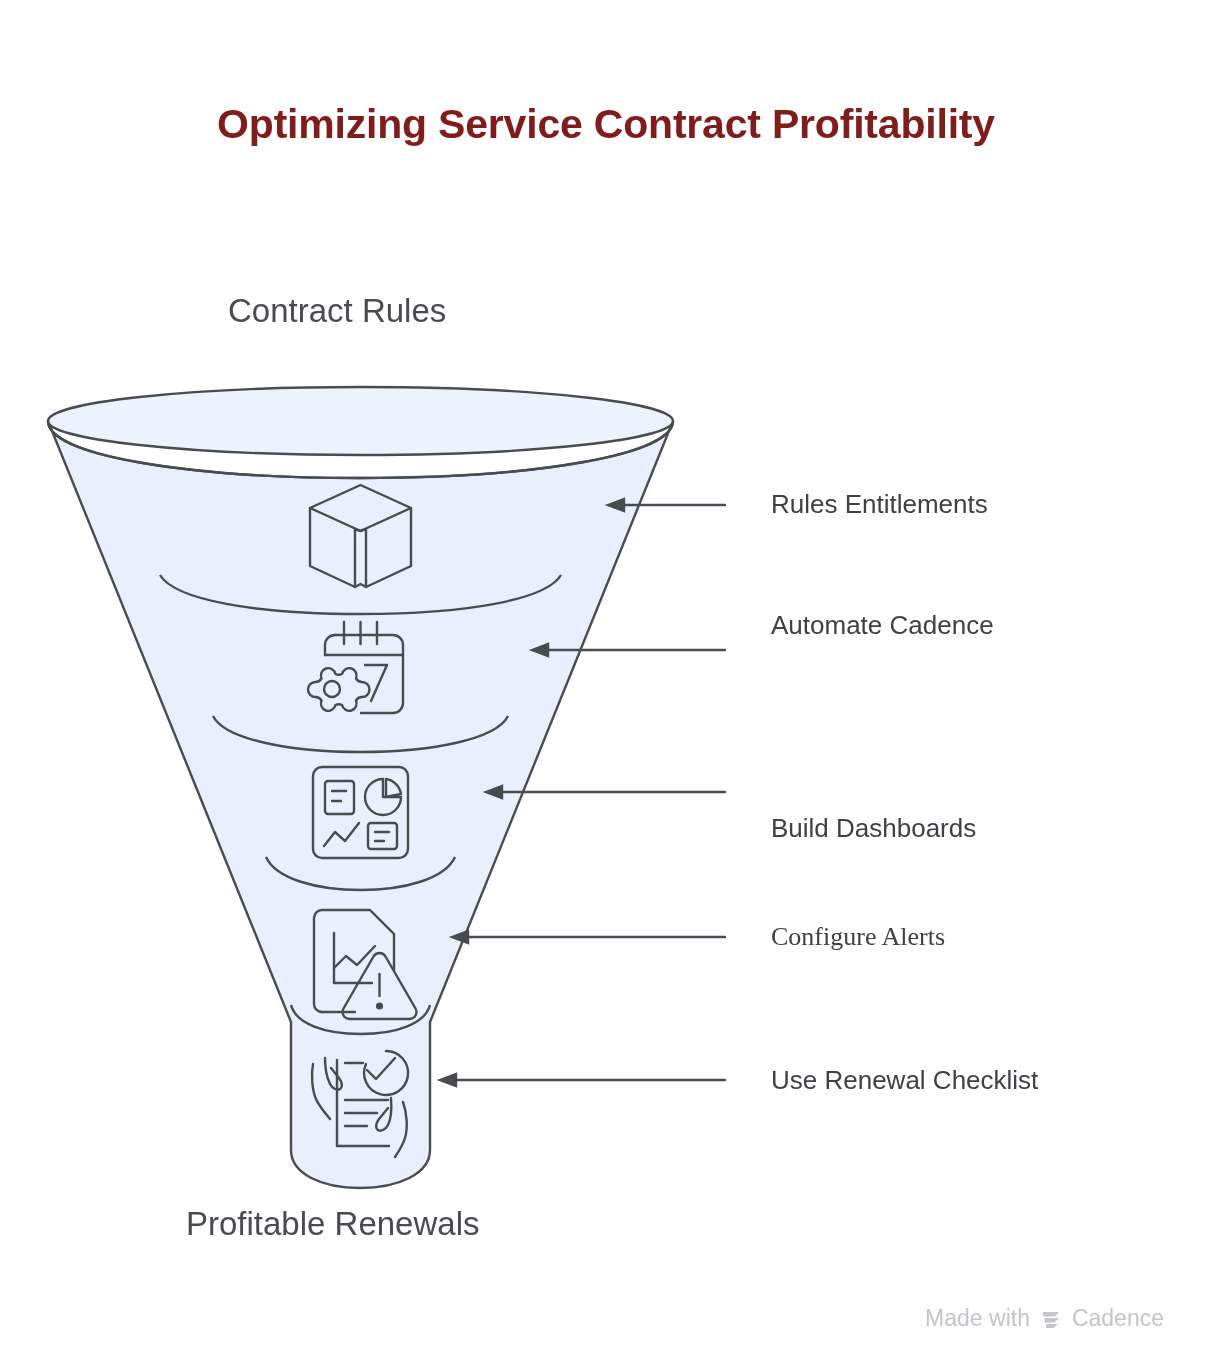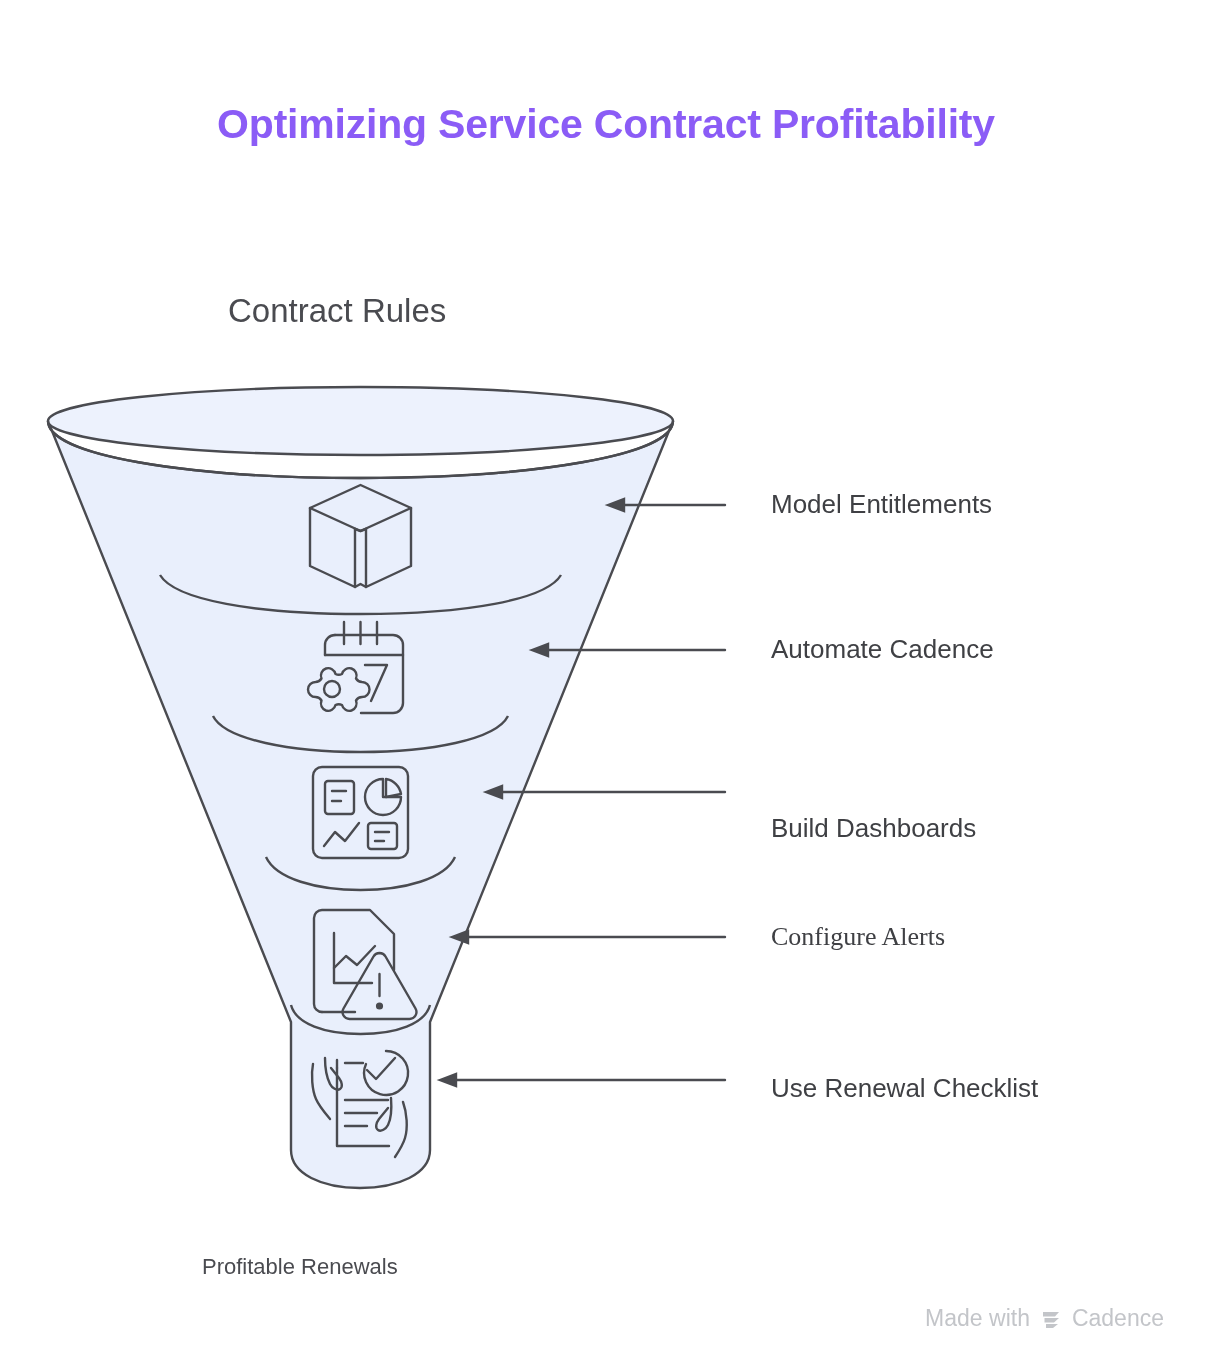--- a/index.html
+++ b/index.html
@@ -22,38 +22,37 @@
   }
   .diagram-title {
     position: absolute;
     left: 0;
     top: 101px;
     width: 1212px;
     text-align: center;
     font-size: 41px;
     font-weight: bold;
     letter-spacing: -0.2px;
-    color: #8b5cf6;
+    color: #7f1d1d;
   }
   .funnel-top-label {
     position: absolute;
     left: 228px;
     top: 292px;
     font-size: 33px;
     color: #4a4b50;
     white-space: nowrap;
   }
   .funnel-bottom-label {
     position: absolute;
     left: 186px;
-    top: 1254px;
-    font-size: 22px;
+    top: 1205px;
+    font-size: 33px;
     color: #4a4b50;
     white-space: nowrap;
-    margin-left: 16px;
   }
   .stage-label {
     position: absolute;
     font-size: 26px;
     color: #3f4044;
     white-space: nowrap;
   }
   #funnel-svg {
     position: absolute;
     left: 0;
@@ -208,25 +207,25 @@
         <line x1="725" y1="937" x2="462" y2="937" stroke-linecap="round"></line>
         <polygon points="452,937 468,931 468,943"></polygon>
       </g>
       <g>
         <line x1="725" y1="1080" x2="450" y2="1080" stroke-linecap="round"></line>
         <polygon points="440,1080 456,1074 456,1086"></polygon>
       </g>
     </g>
   </svg>
 
-  <div class="stage-label" style="left:771px; top:489px;">Model Entitlements</div>
-  <div class="stage-label" style="left:771px; top:634px;">Automate Cadence</div>
+  <div class="stage-label" style="left:771px; top:489px;">Rules Entitlements</div>
+  <div class="stage-label" style="left:771px; top:610px;">Automate Cadence</div>
   <div class="stage-label" style="left:771px; top:777px;margin-top:36px;">Build Dashboards</div>
   <div class="stage-label" style="left:771px; top:922px;font-family:Liberation Serif, serif;">Configure Alerts</div>
-  <div class="stage-label" style="left:771px; top:1065px;margin-top:8px;">Use Renewal Checklist</div>
+  <div class="stage-label" style="left:771px; top:1065px;">Use Renewal Checklist</div>
 
   <div class="watermark">
     <span>Made with</span>
     <span class="watermark-logo">
       <svg width="24" height="24" viewBox="0 0 24 24" aria-hidden="true">
         <g fill="#c3c5c9">
           <polygon points="4,5 20,5 16,9.5 4,9.5"></polygon>
           <polygon points="5.5,11 20,11 15,15.5 5.5,15.5"></polygon>
           <polygon points="7,17 19,17 14,21 7,21"></polygon>
         </g>

